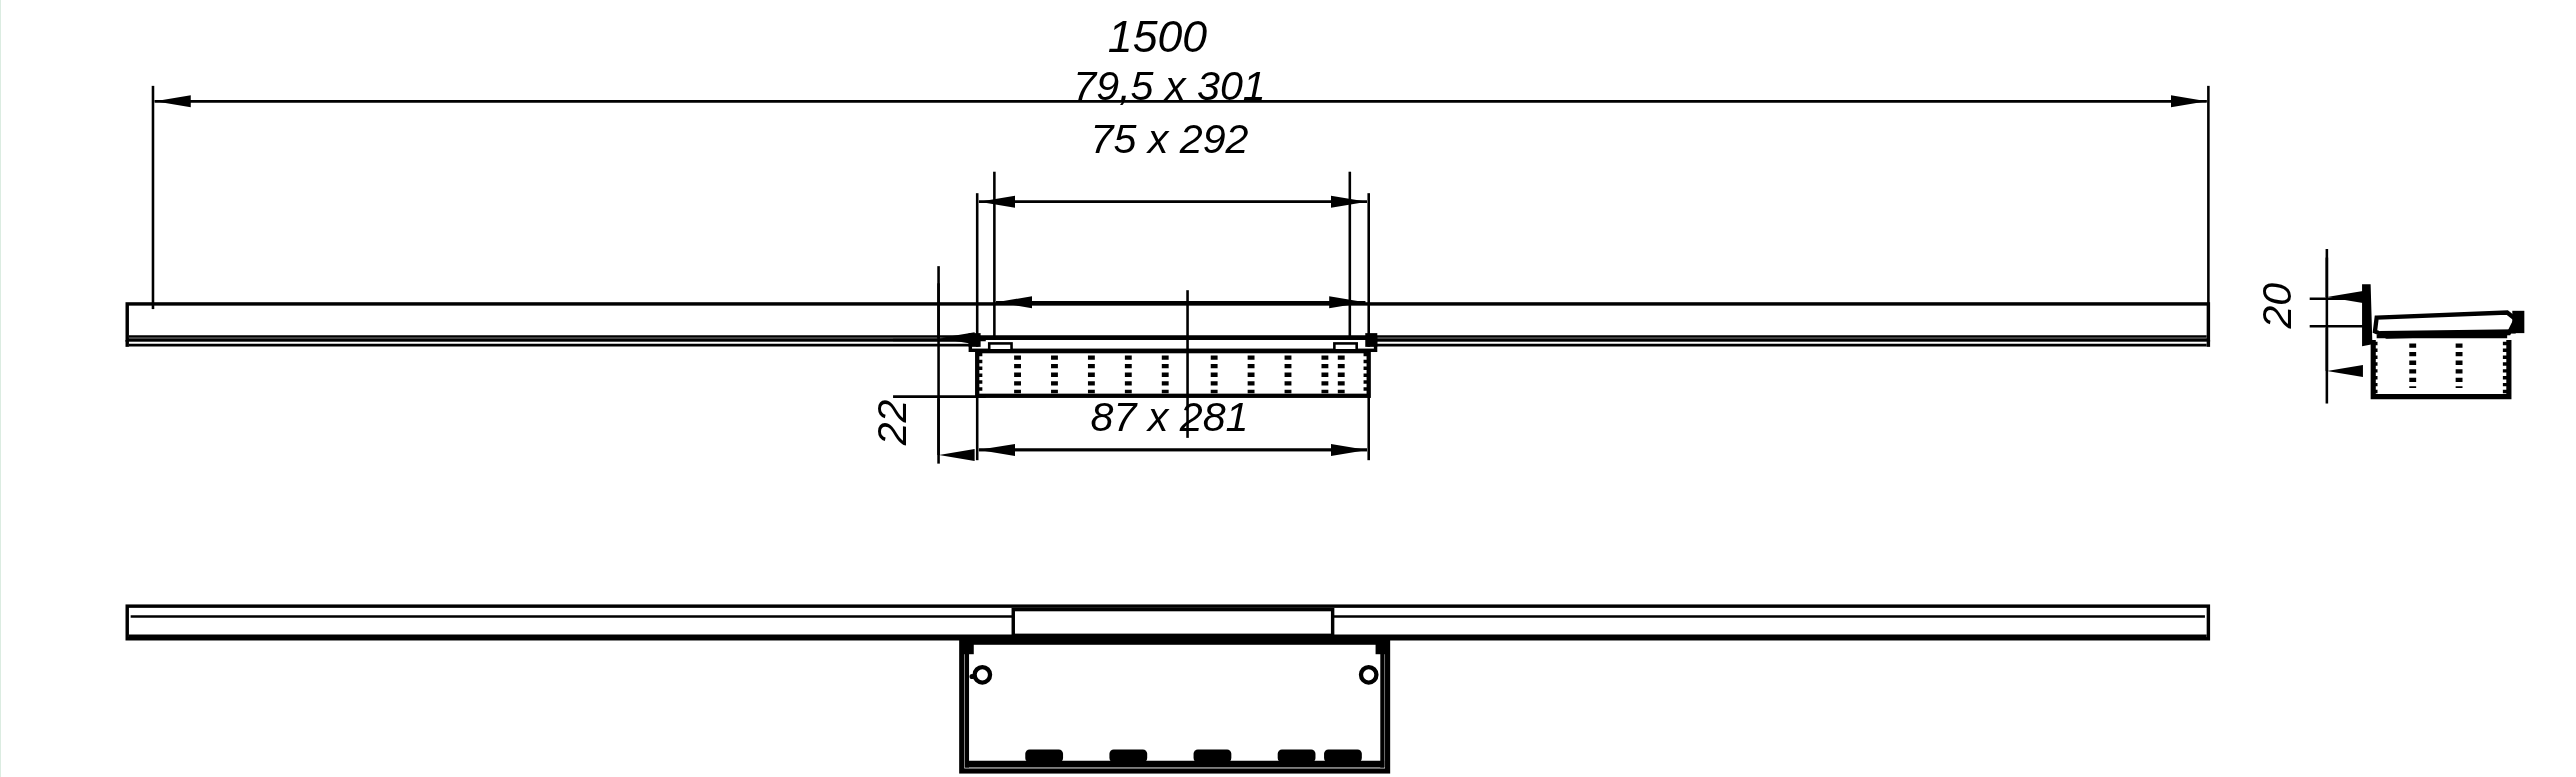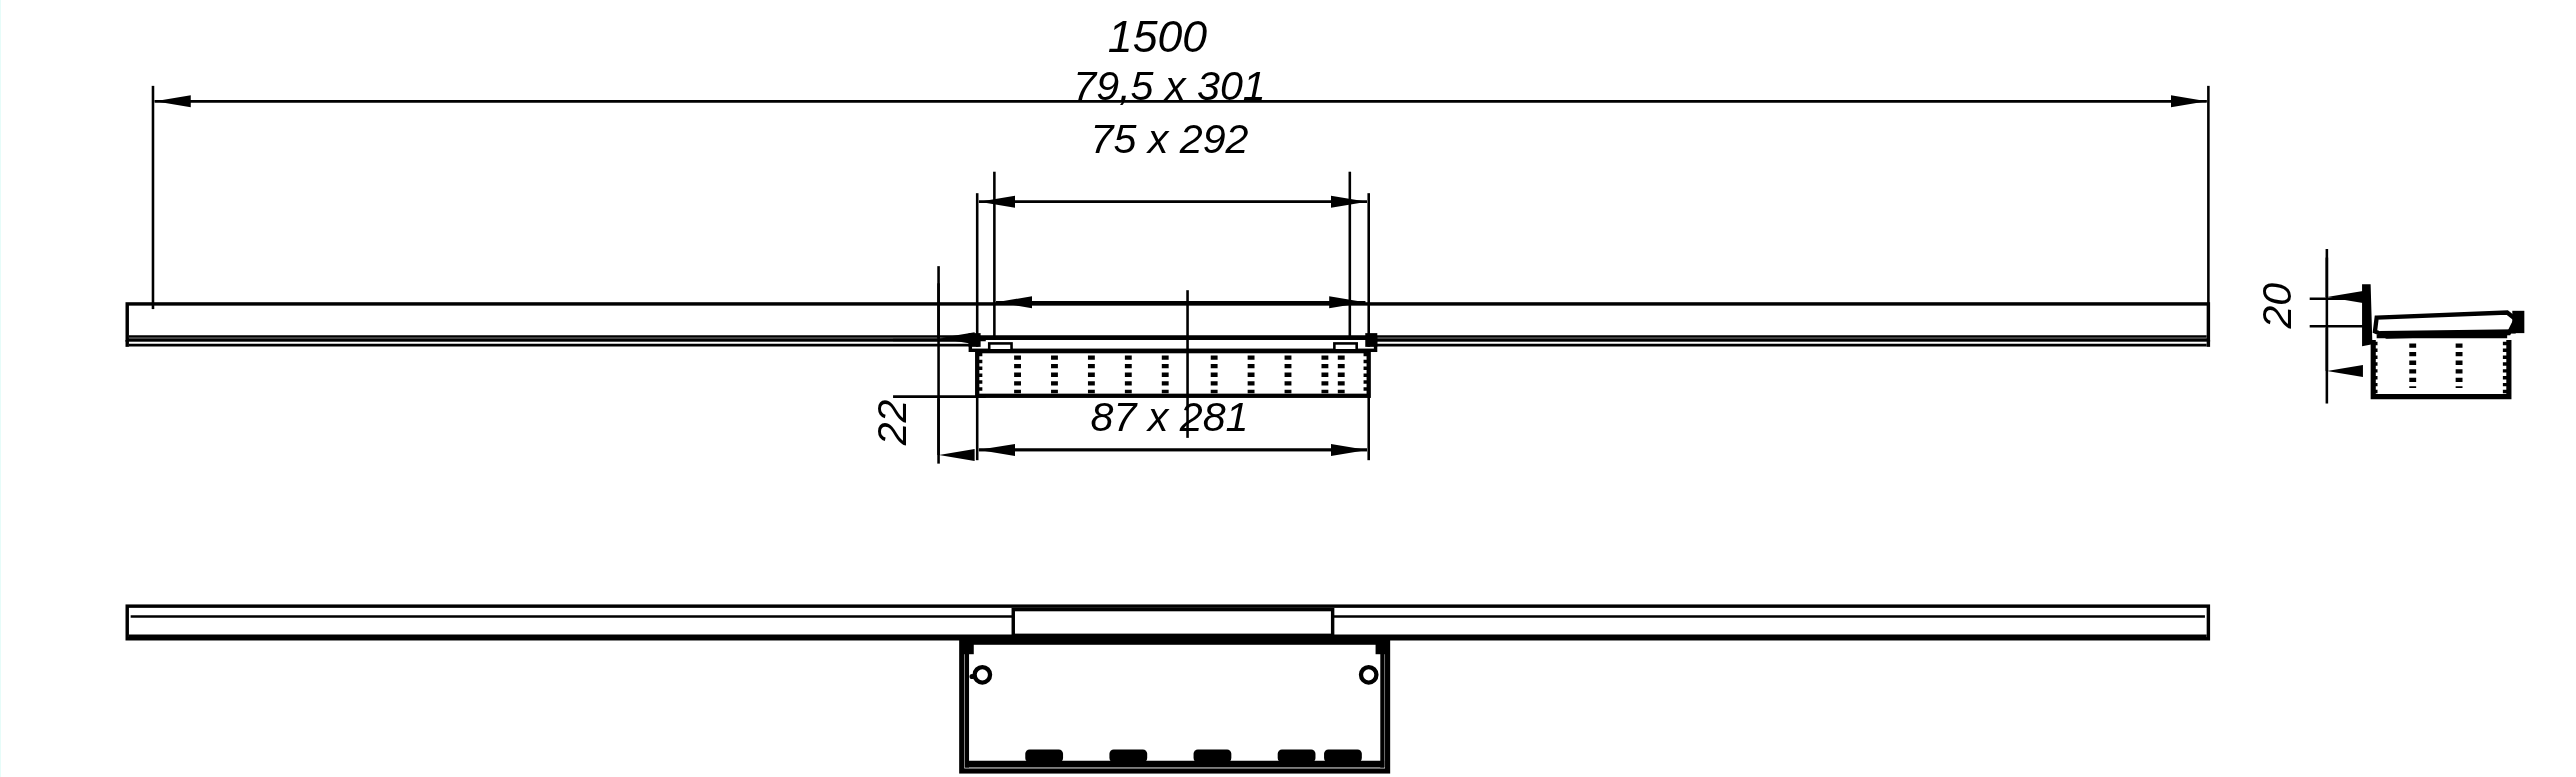--- a/index.html
+++ b/index.html
@@ -1,18 +1,18 @@
 <!DOCTYPE html>
 <html style="font-size:13.7px"><head>
 <meta charset="utf-8">
 <style>
   html,body{margin:0;padding:0;background:#ffffff;}
   body{width:2576px;height:777px;overflow:hidden;
        font-family:"Liberation Sans","DejaVu Sans",sans-serif;}
-  #stage{position:relative;width:2452px;height:777px;background:#5eead4;}
+  #stage{position:relative;width:2452px;height:777px;background:#15803d;}
   svg#dwg{display:block;width:2576px;height:777px;}
   .dimtext{font-family:"Liberation Sans","DejaVu Sans",sans-serif;
            font-style:italic;font-weight:400;fill:#000;}
 </style>
 </head>
 <body>
 
 <div id="stage">
 
 <svg id="dwg" viewBox="0 0 3000 905" xmlns="http://www.w3.org/2000/svg">

